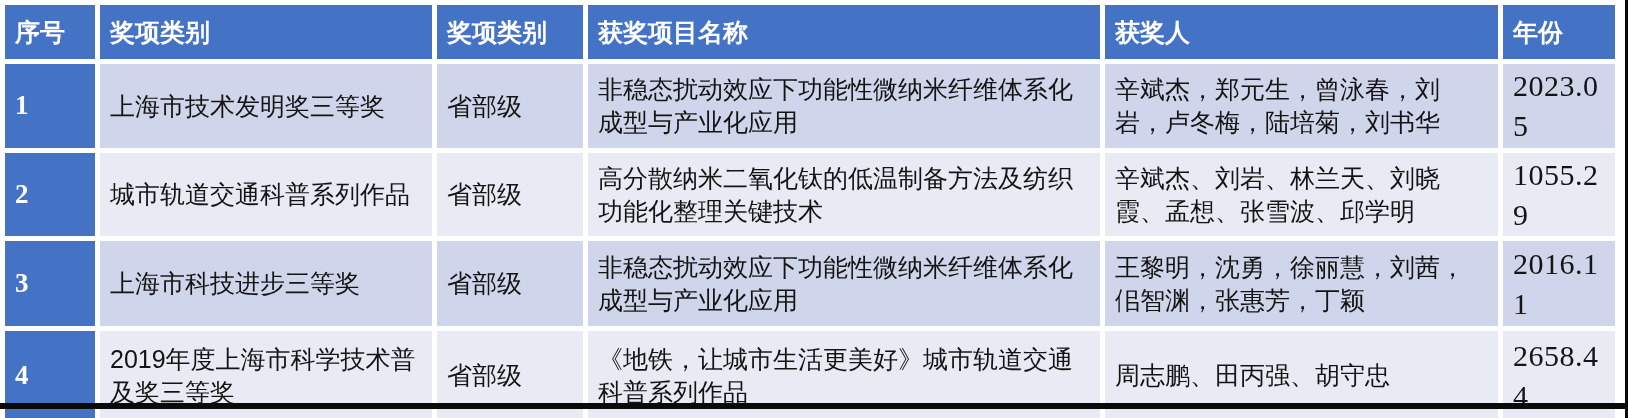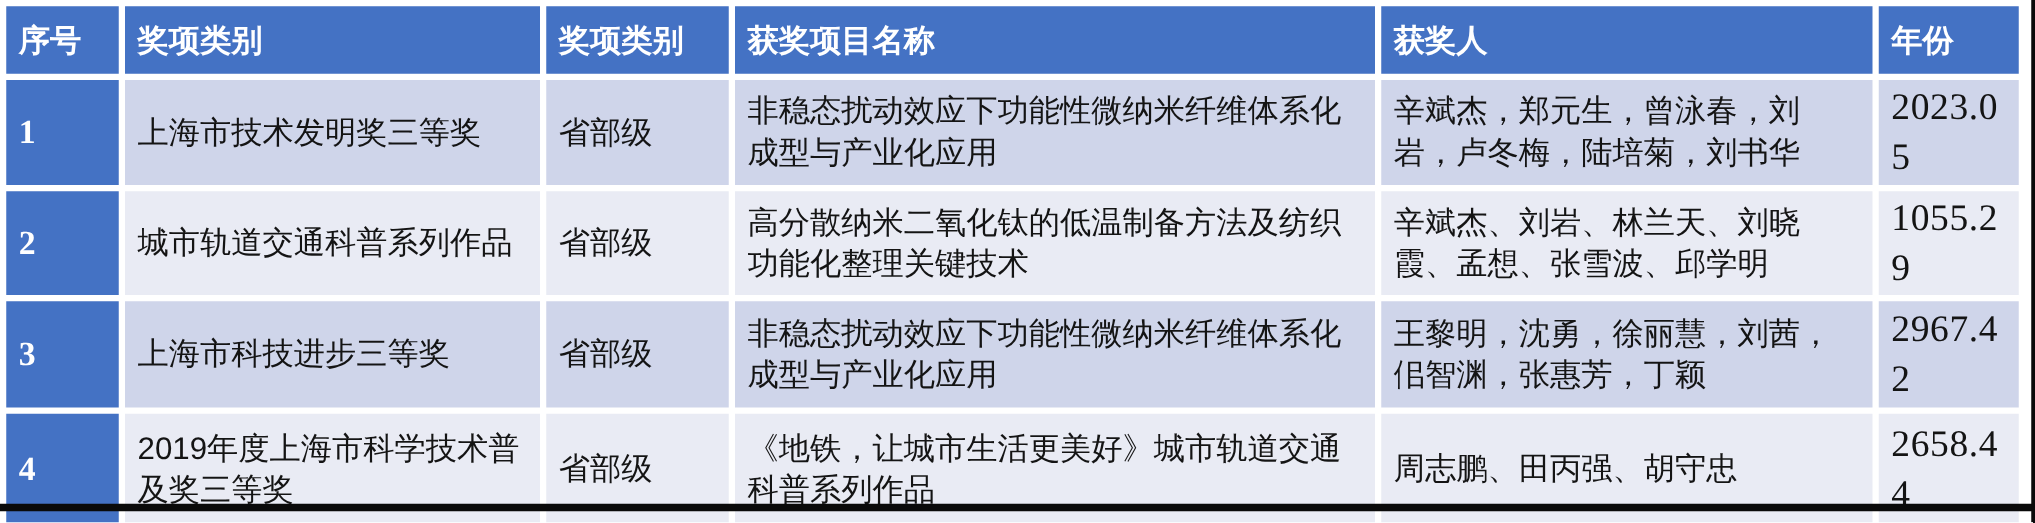--- a/index.html
+++ b/index.html
@@ -111,21 +111,21 @@
         <td class="body-cell col-project">高分散纳米二氧化钛的低温制备方法及纺织功能化整理关键技术</td>
         <td class="body-cell col-recipients">辛斌杰、刘岩、林兰天、刘晓霞、孟想、张雪波、邱学明</td>
         <td class="body-cell col-year">1055.29</td>
       </tr>
       <tr class="band-a row-3">
         <td class="col-index">3</td>
         <td class="body-cell col-category">上海市科技进步三等奖</td>
         <td class="body-cell col-level">省部级</td>
         <td class="body-cell col-project">非稳态扰动效应下功能性微纳米纤维体系化成型与产业化应用</td>
         <td class="body-cell col-recipients">王黎明，沈勇，徐丽慧，刘茜，佀智渊，张惠芳，丁颖</td>
-        <td class="body-cell col-year">2967.42</td>
+        <td class="body-cell col-year">2016.11</td>
       </tr>
       <tr class="band-b row-4">
         <td class="col-index">4</td>
         <td class="body-cell col-category">2019年度上海市科学技术普及奖三等奖</td>
         <td class="body-cell col-level">省部级</td>
         <td class="body-cell col-project">《地铁，让城市生活更美好》城市轨道交通科普系列作品</td>
         <td class="body-cell col-recipients">周志鹏、田丙强、胡守忠</td>
         <td class="body-cell col-year">2658.44</td>
       </tr>
     </tbody>

